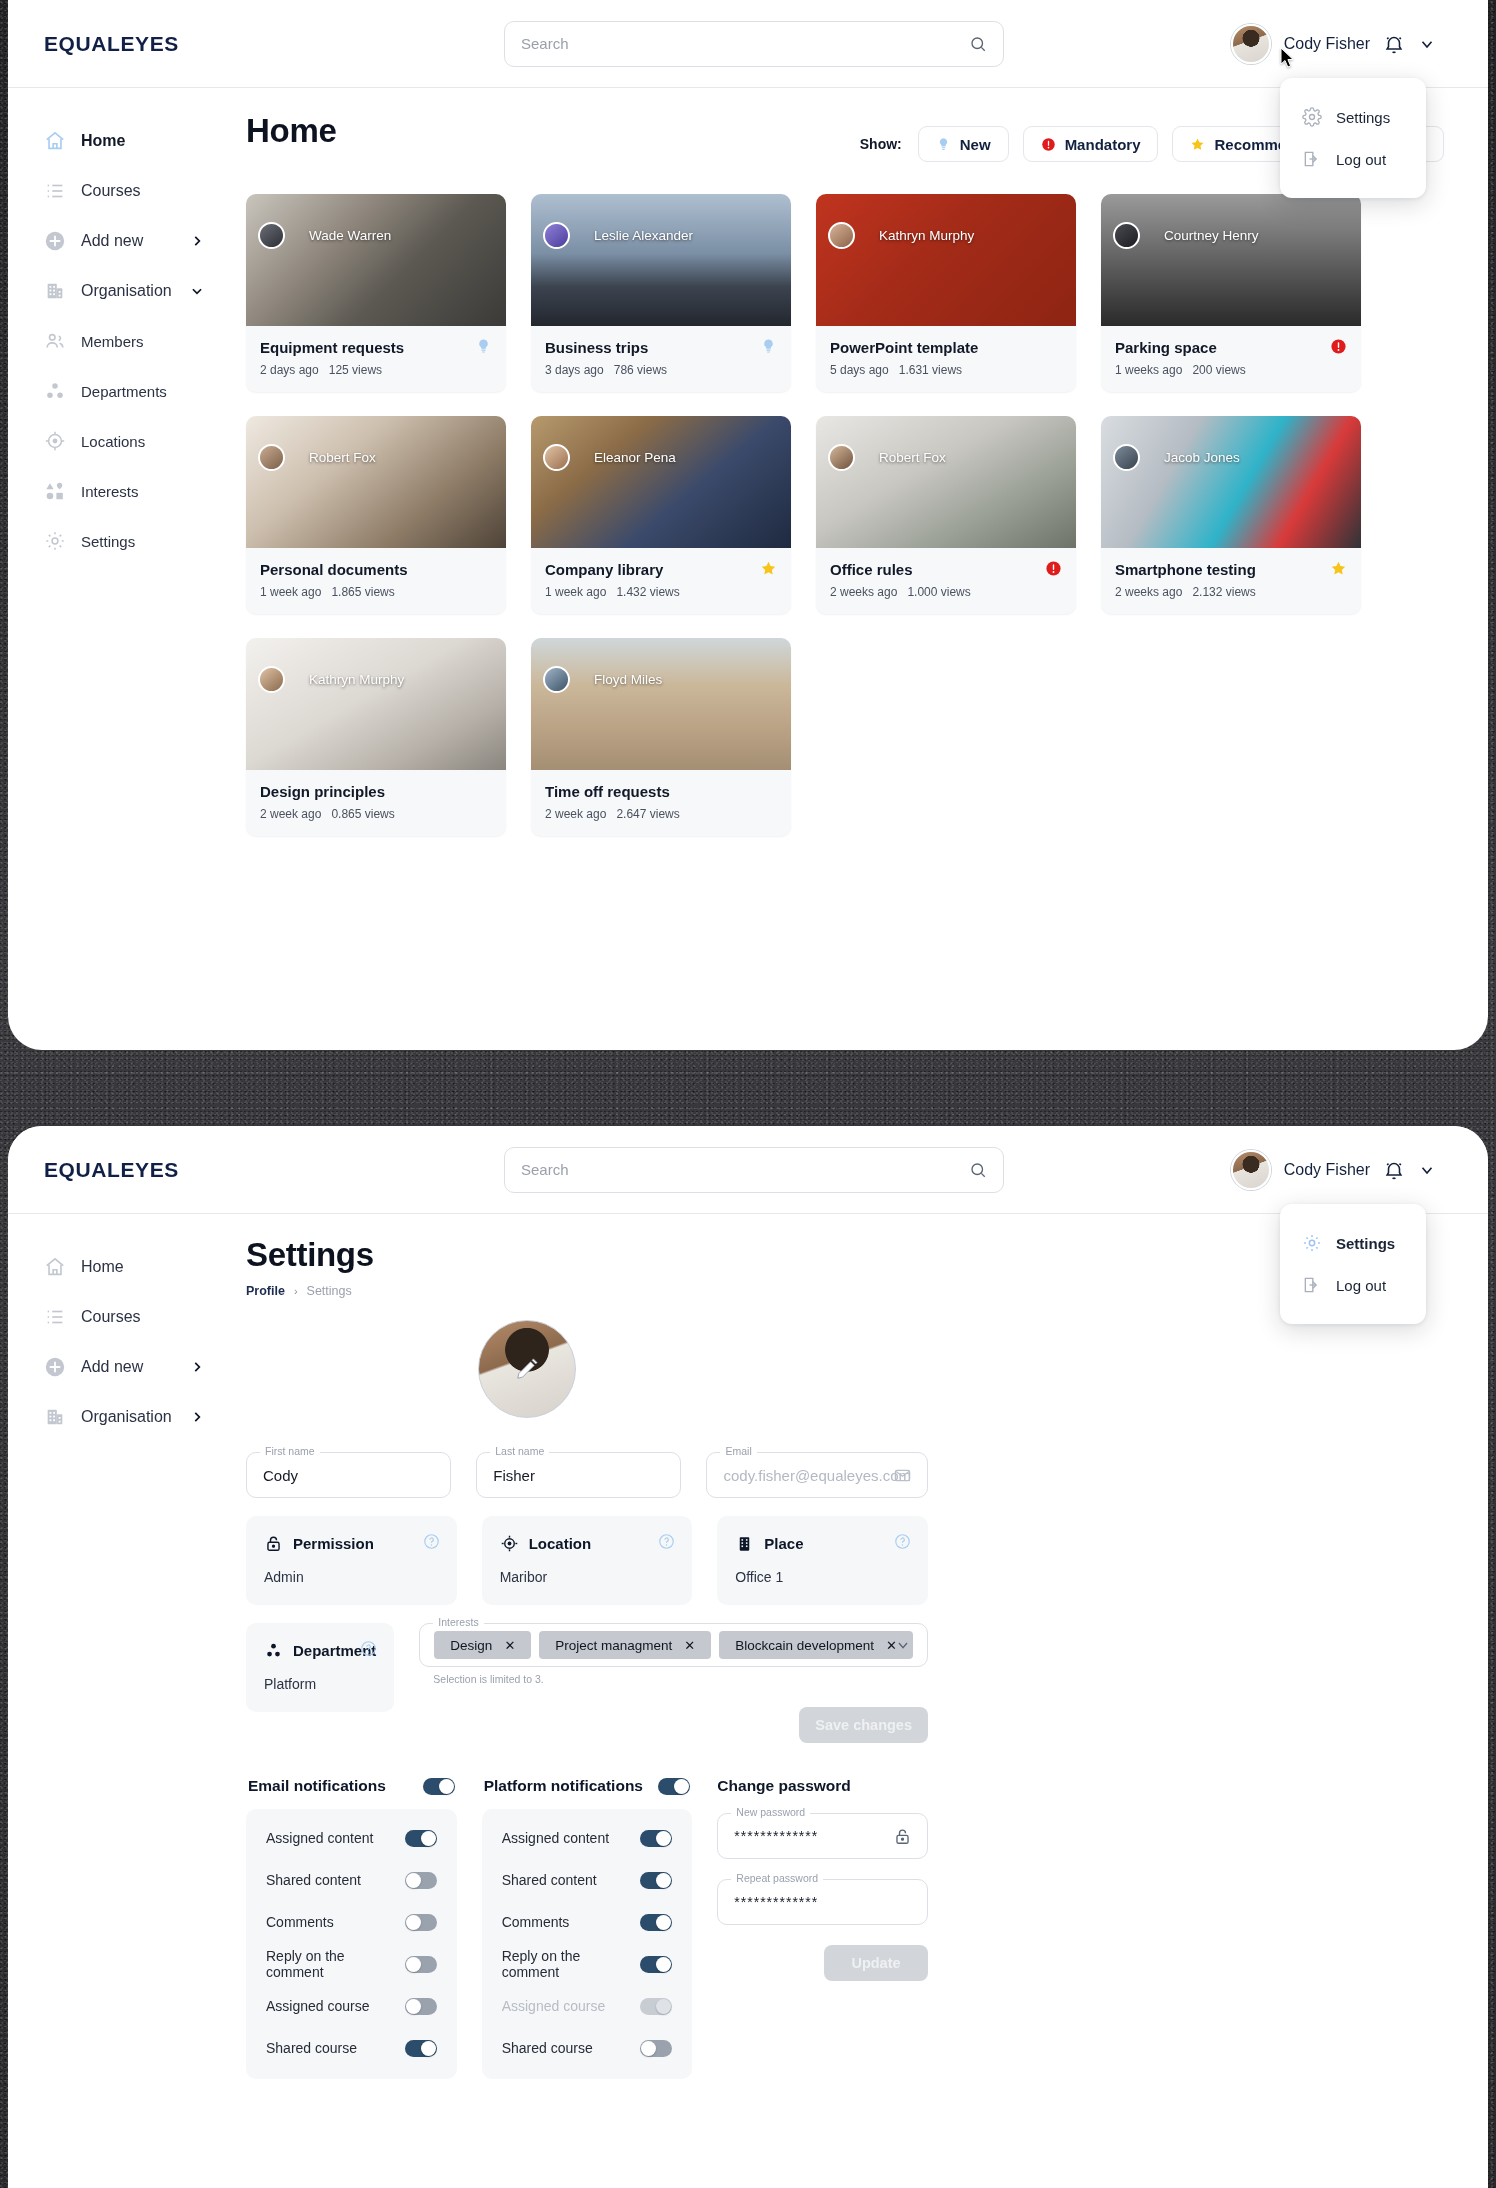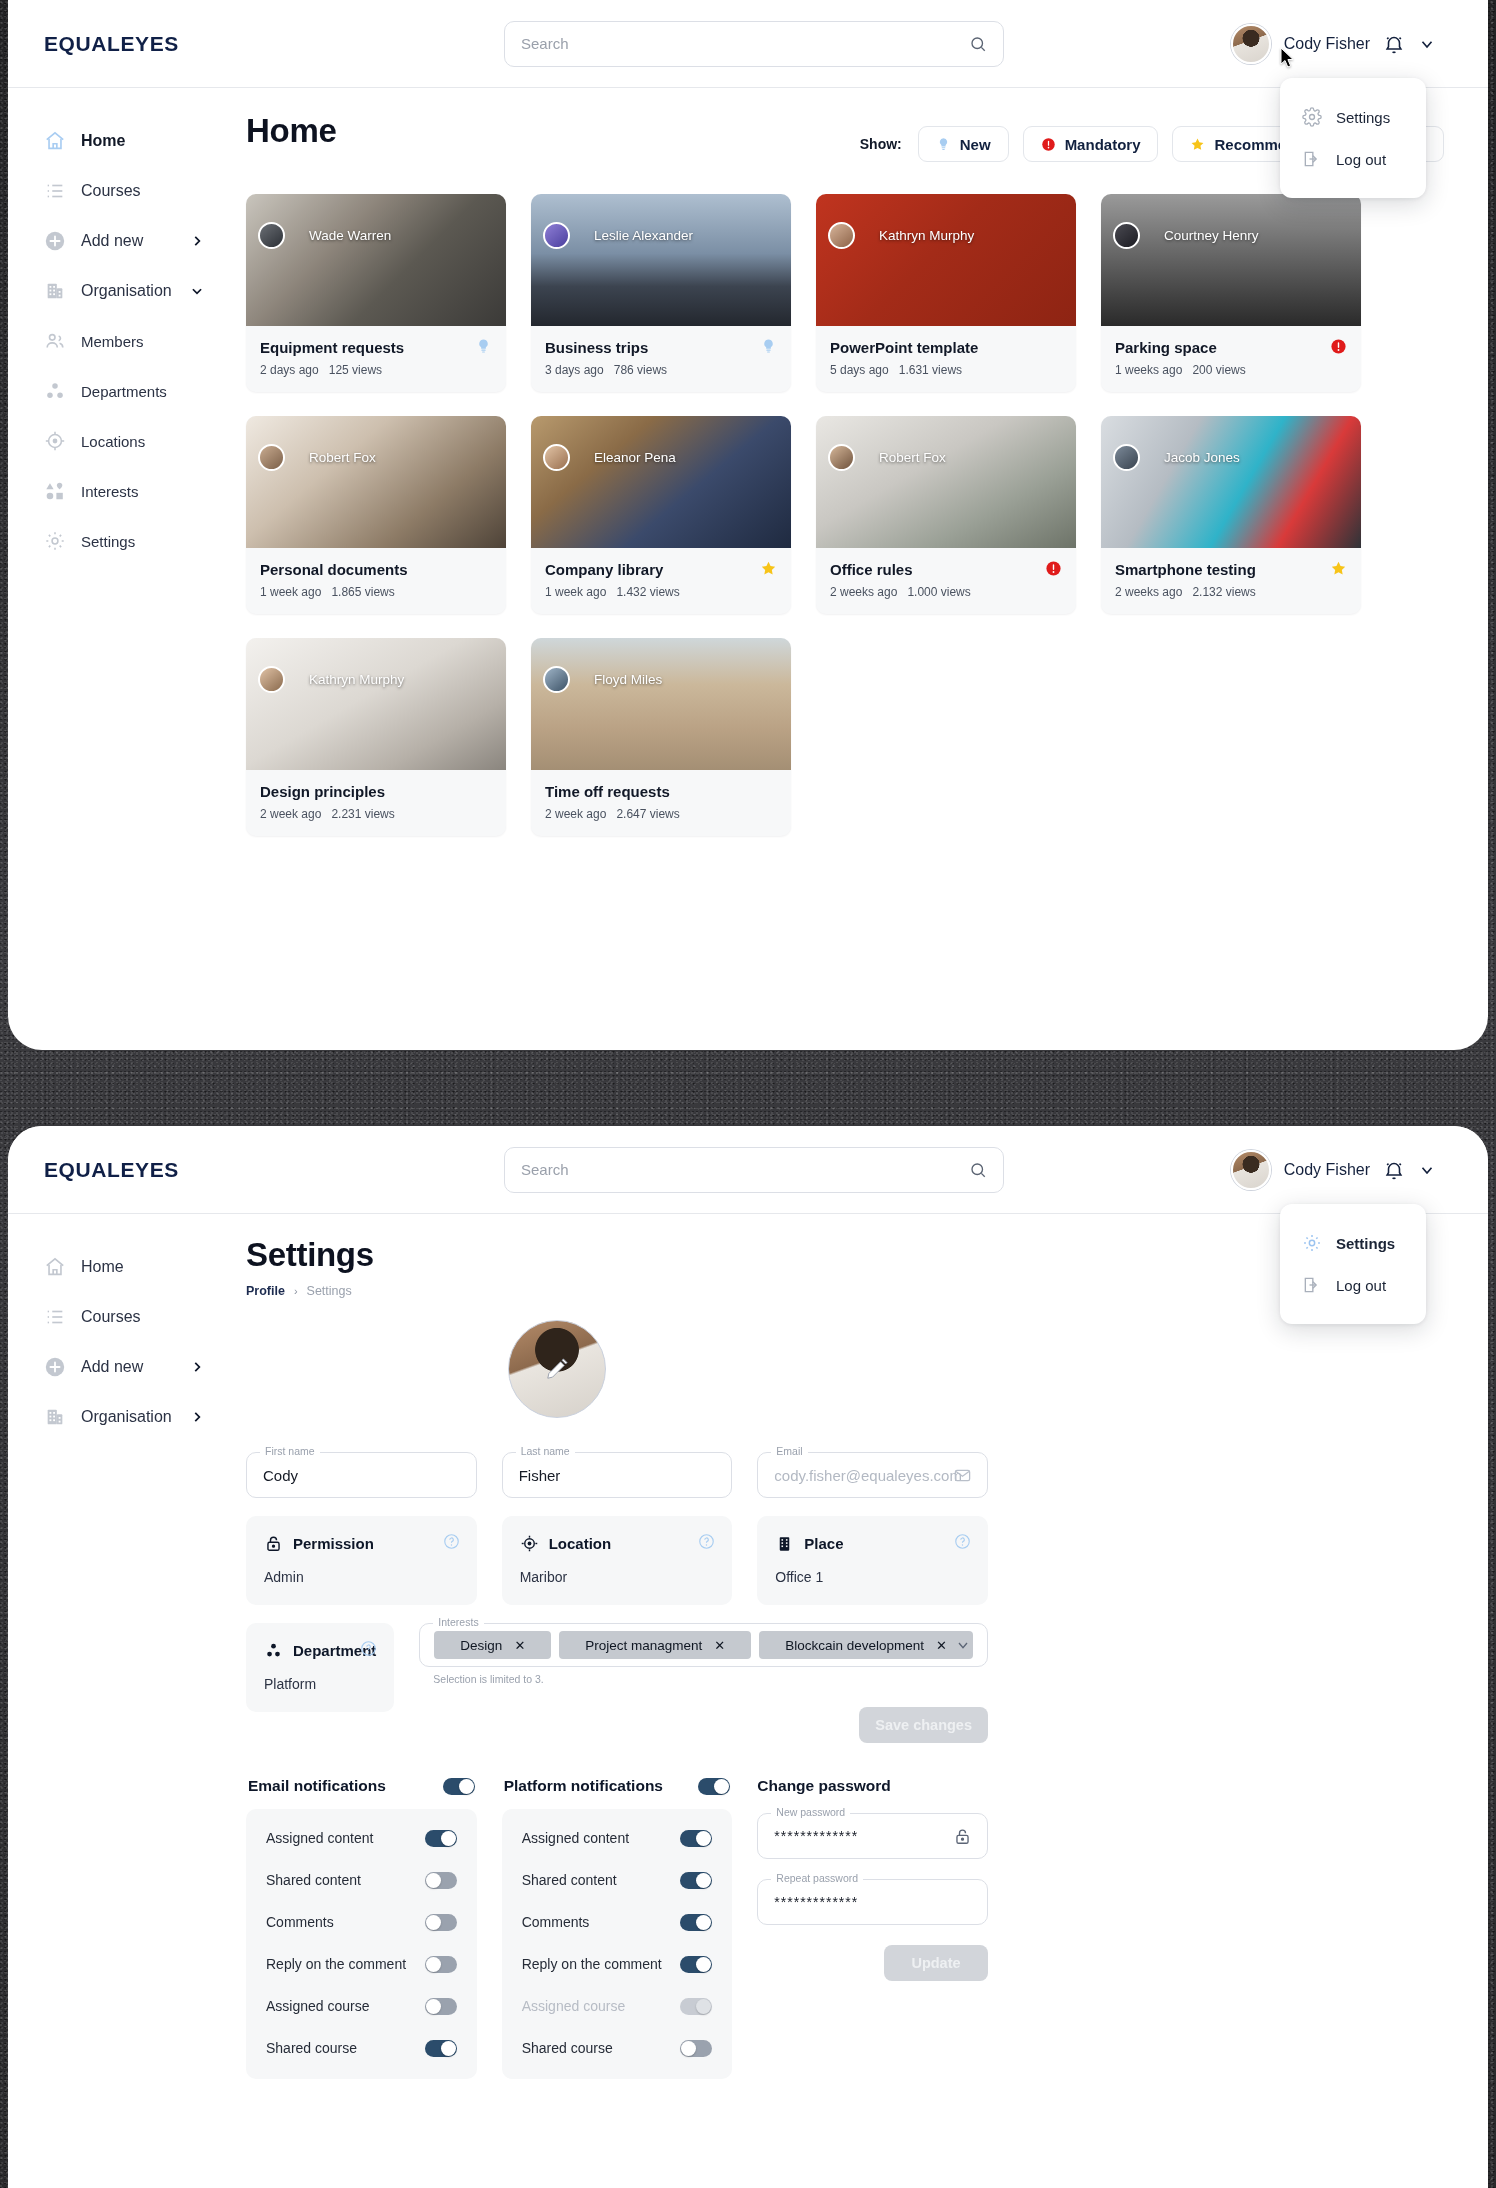--- a/index.html
+++ b/index.html
@@ -317,21 +317,21 @@
     align-items: center;
     gap: 8px;
     padding: 0 14px;
     background: #fff;
   }
   .tag {
     display: flex; align-items: center; gap: 12px;
     background: #c5c9cf;
     border-radius: 4px;
     height: 28px;
-    padding: 0 26px;
+    padding: 0 16px;
     font-size: 13.5px;
     color: #0f1622;
     white-space: nowrap;
   }
   .tag .x { font-size: 13px; color: #0f1622; }
   .interests-chev { position: absolute; right: 16px; width: 16px; height: 16px; color: #5b6475; }
   .interests-hint { font-size: 10.5px; color: #9aa1ad; margin-top: 6px; margin-left: 14px; }
 
   .btn-disabled {
     height: 36px;
@@ -710,21 +710,21 @@
 
         <div class="card">
           <div class="card-img im9">
             <div class="card-author">
               <div class="ava av-i"></div>
               <div class="nm">Kathryn Murphy</div>
             </div>
           </div>
           <div class="card-body">
             <div class="card-title">Design principles</div>
-            <div class="card-meta"><span>2 week ago</span><span>2.231 views</span></div>
+            <div class="card-meta"><span>2 week ago</span><span>0.865 views</span></div>
           </div>
         </div>
 
         <div class="card">
           <div class="card-img im10">
             <div class="card-author">
               <div class="ava av-j"></div>
               <div class="nm">Floyd Miles</div>
             </div>
           </div>

